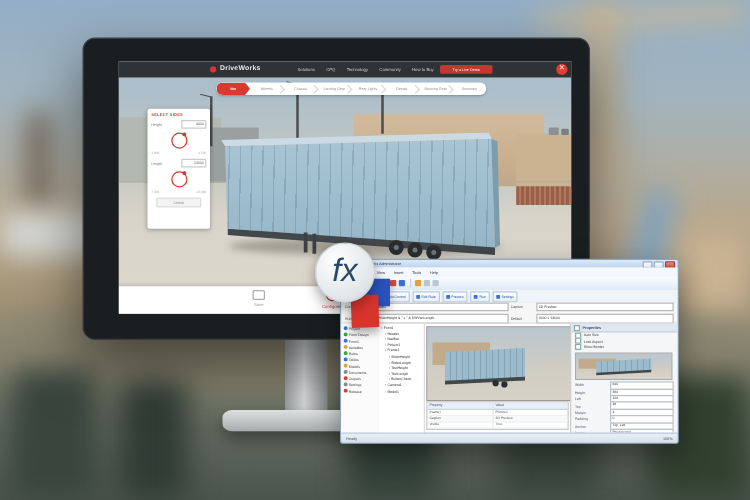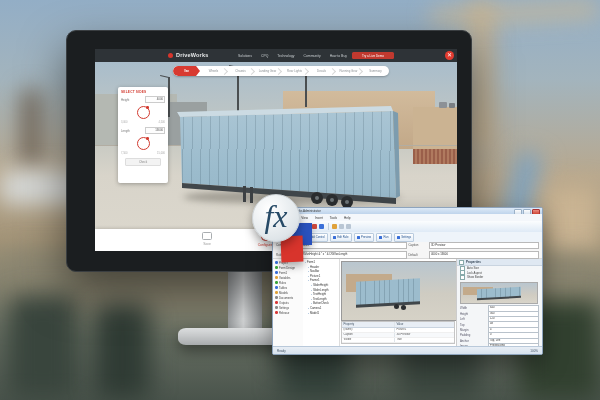--- a/index.html
+++ b/index.html
@@ -83,21 +83,21 @@
   .bb-icon-cfg::after{content:"";position:absolute;left:2px;top:2px;width:3px;height:3px;background:#d23b30;border-radius:50%;}
   .bb-label{font-size:3.4px;margin-top:1.5px;}
   .bb-save .bb-label{color:#9a9a9a;}
   .bb-cfg .bb-label{color:#d23b30;}
   
   .fx{position:absolute;left:252px;top:194px;z-index:60;}
   .fx-circle{position:absolute;left:0;top:0;width:46px;height:46px;border-radius:50%;
              background:radial-gradient(circle at 35% 30%,#ffffff,#dfe5e9 70%,#c2cad0);
              border:1.5px solid #cdd3d7;box-shadow:0 4px 10px rgba(0,0,0,.35);
              display:flex;align-items:center;justify-content:center;}
-  .fx-text{font-family:Liberation Serif, serif;font-style:italic;font-size:32px;color:#274a66;margin-top:-3px;}
+  .fx-text{font-family:Liberation Sans, sans-serif;font-style:italic;font-size:26px;color:#274a66;margin-top:-3px;}
   .fx-blue{position:absolute;left:40px;top:29px;width:20px;height:22px;background:#2a52be;box-shadow:0 3px 7px rgba(0,0,0,.3);}
   .fx-red{position:absolute;left:29px;top:42px;width:22px;height:26px;background:#d8342c;transform:rotate(-2deg);
           box-shadow:0 4px 8px rgba(0,0,0,.35);}
   
   .win{position:absolute;left:272px;top:207px;width:269px;height:146px;background:#f0f0f0;
        border:1px solid #8ea4bd;border-radius:2px;z-index:50;box-shadow:0 10px 24px rgba(0,0,0,.4);
        overflow:hidden;font-size:3px;}
   .w-title{position:absolute;left:0;top:0;width:100%;height:6px;background:linear-gradient(180deg,#dce9f7,#bfd4ec);
            display:flex;align-items:center;}
   .w-title-text{font-size:3px;color:#333;margin-left:14px;white-space:nowrap;}

